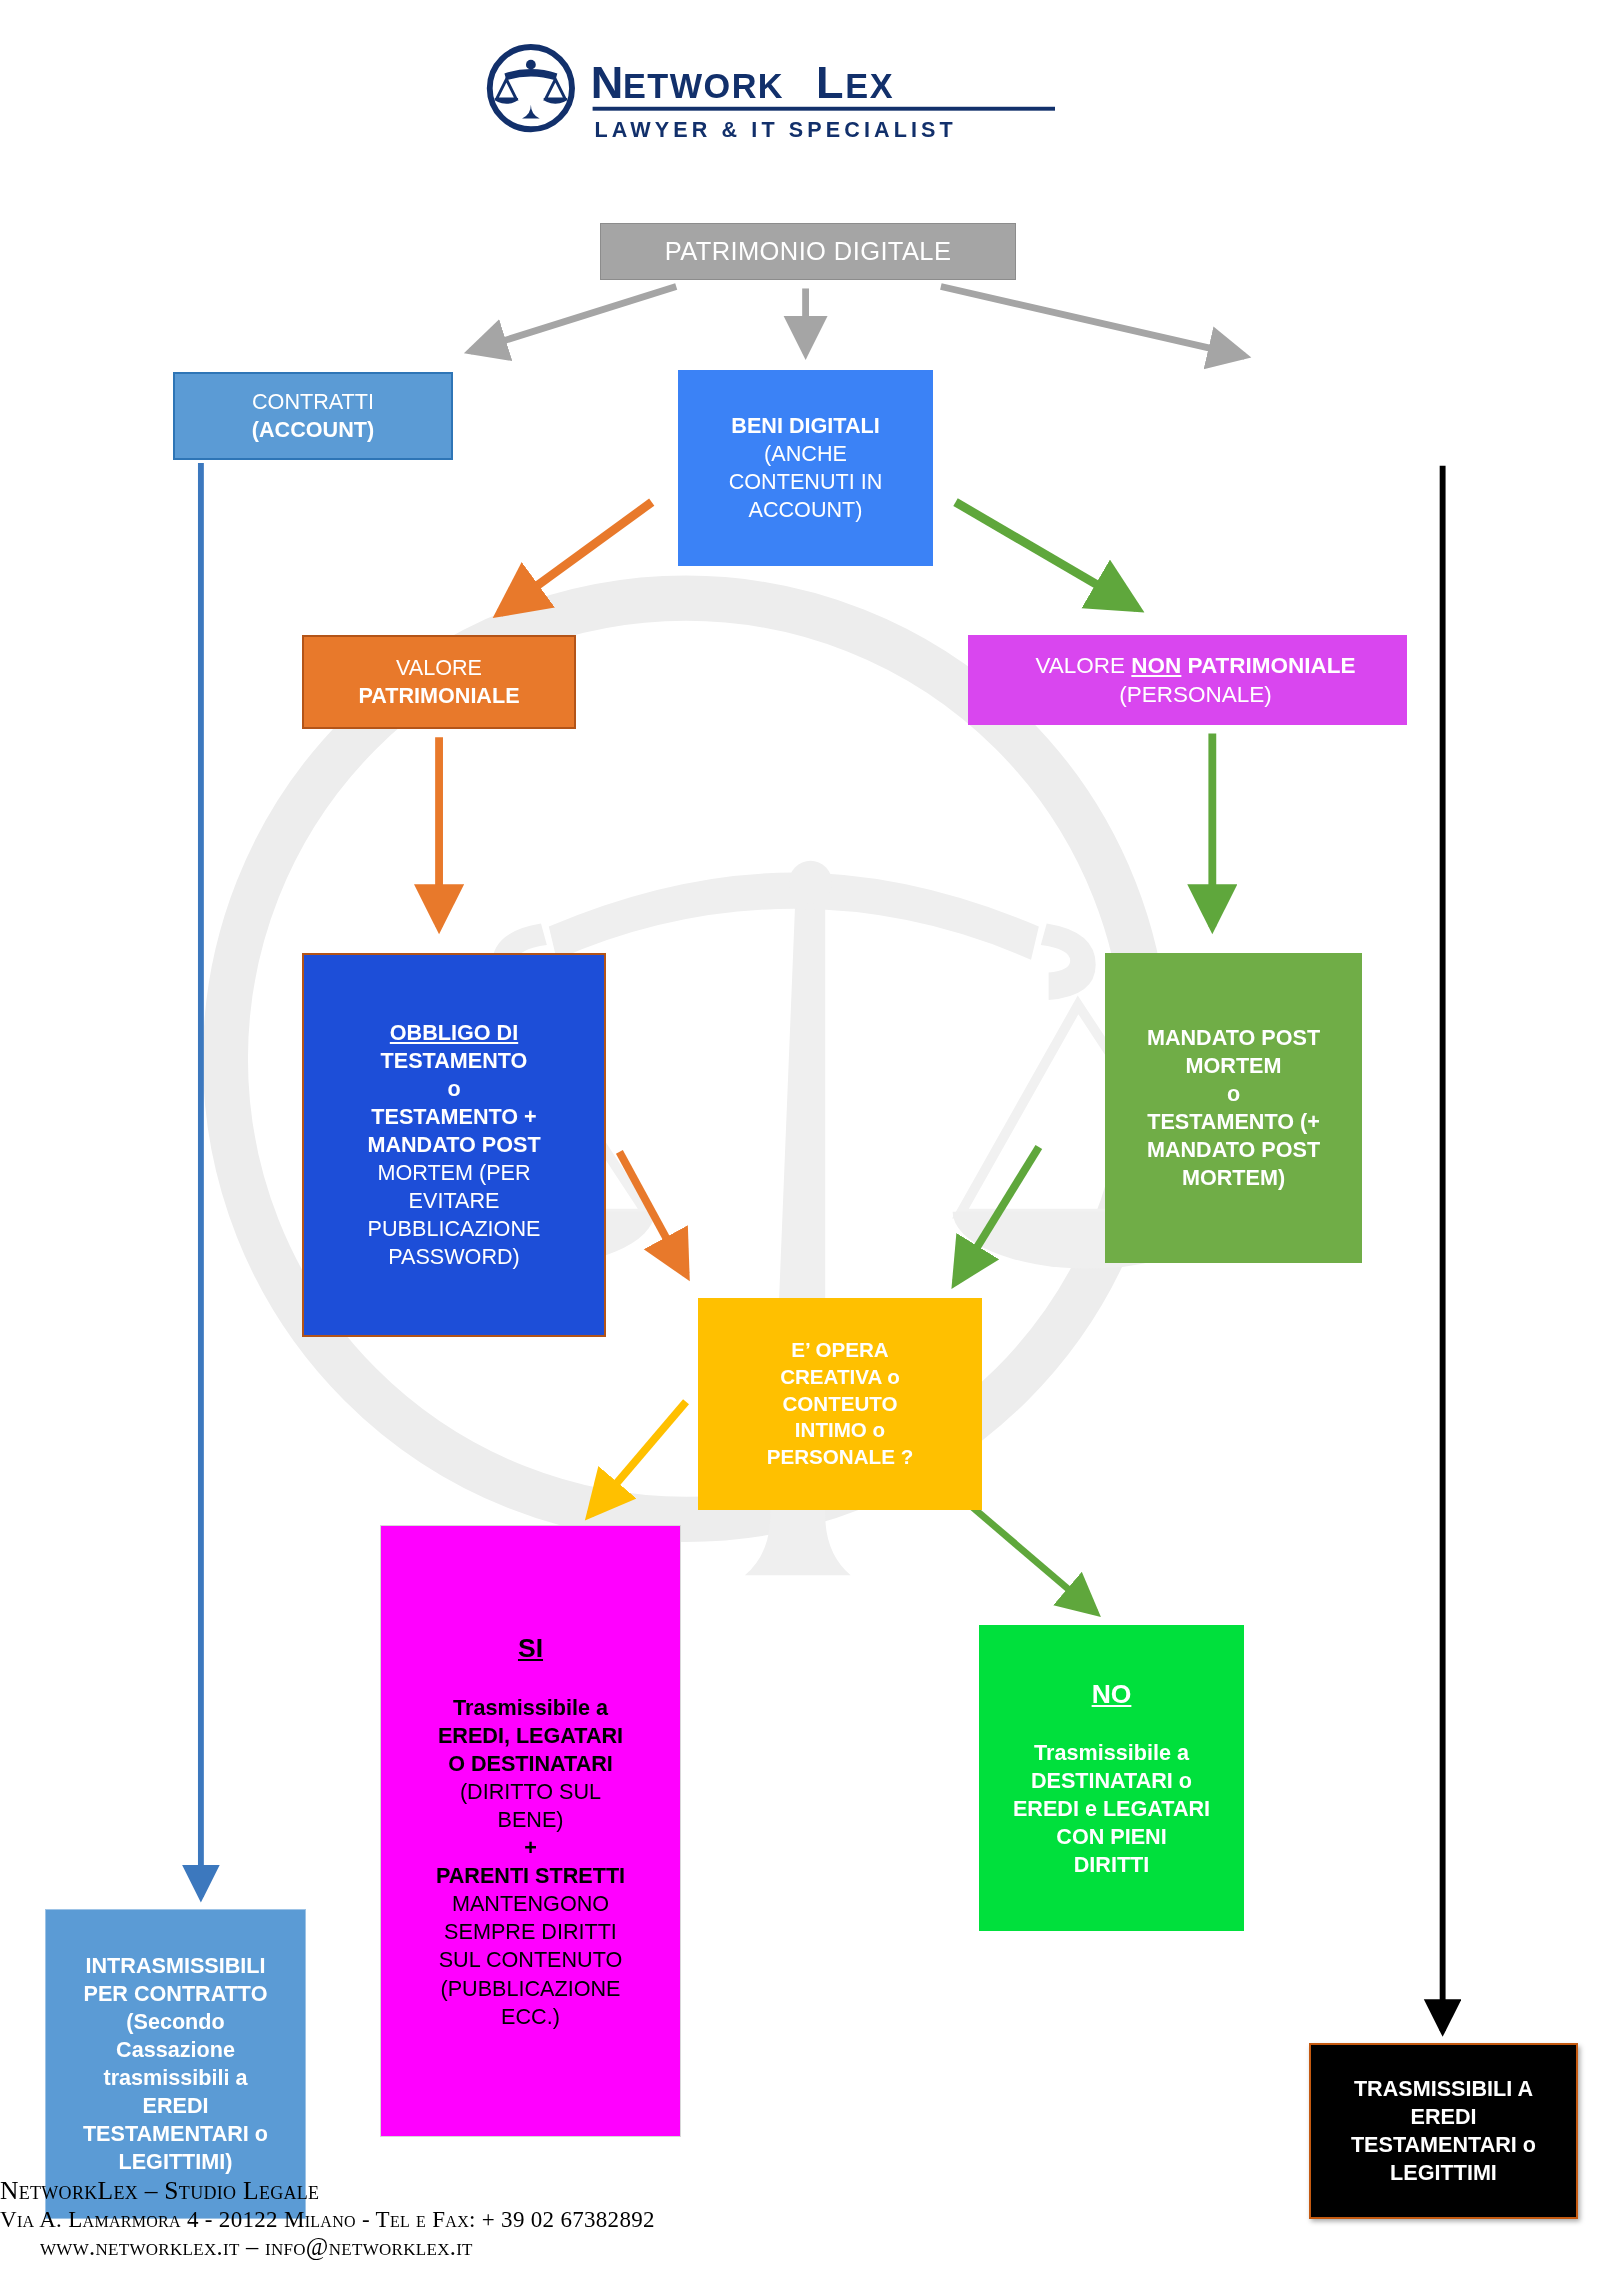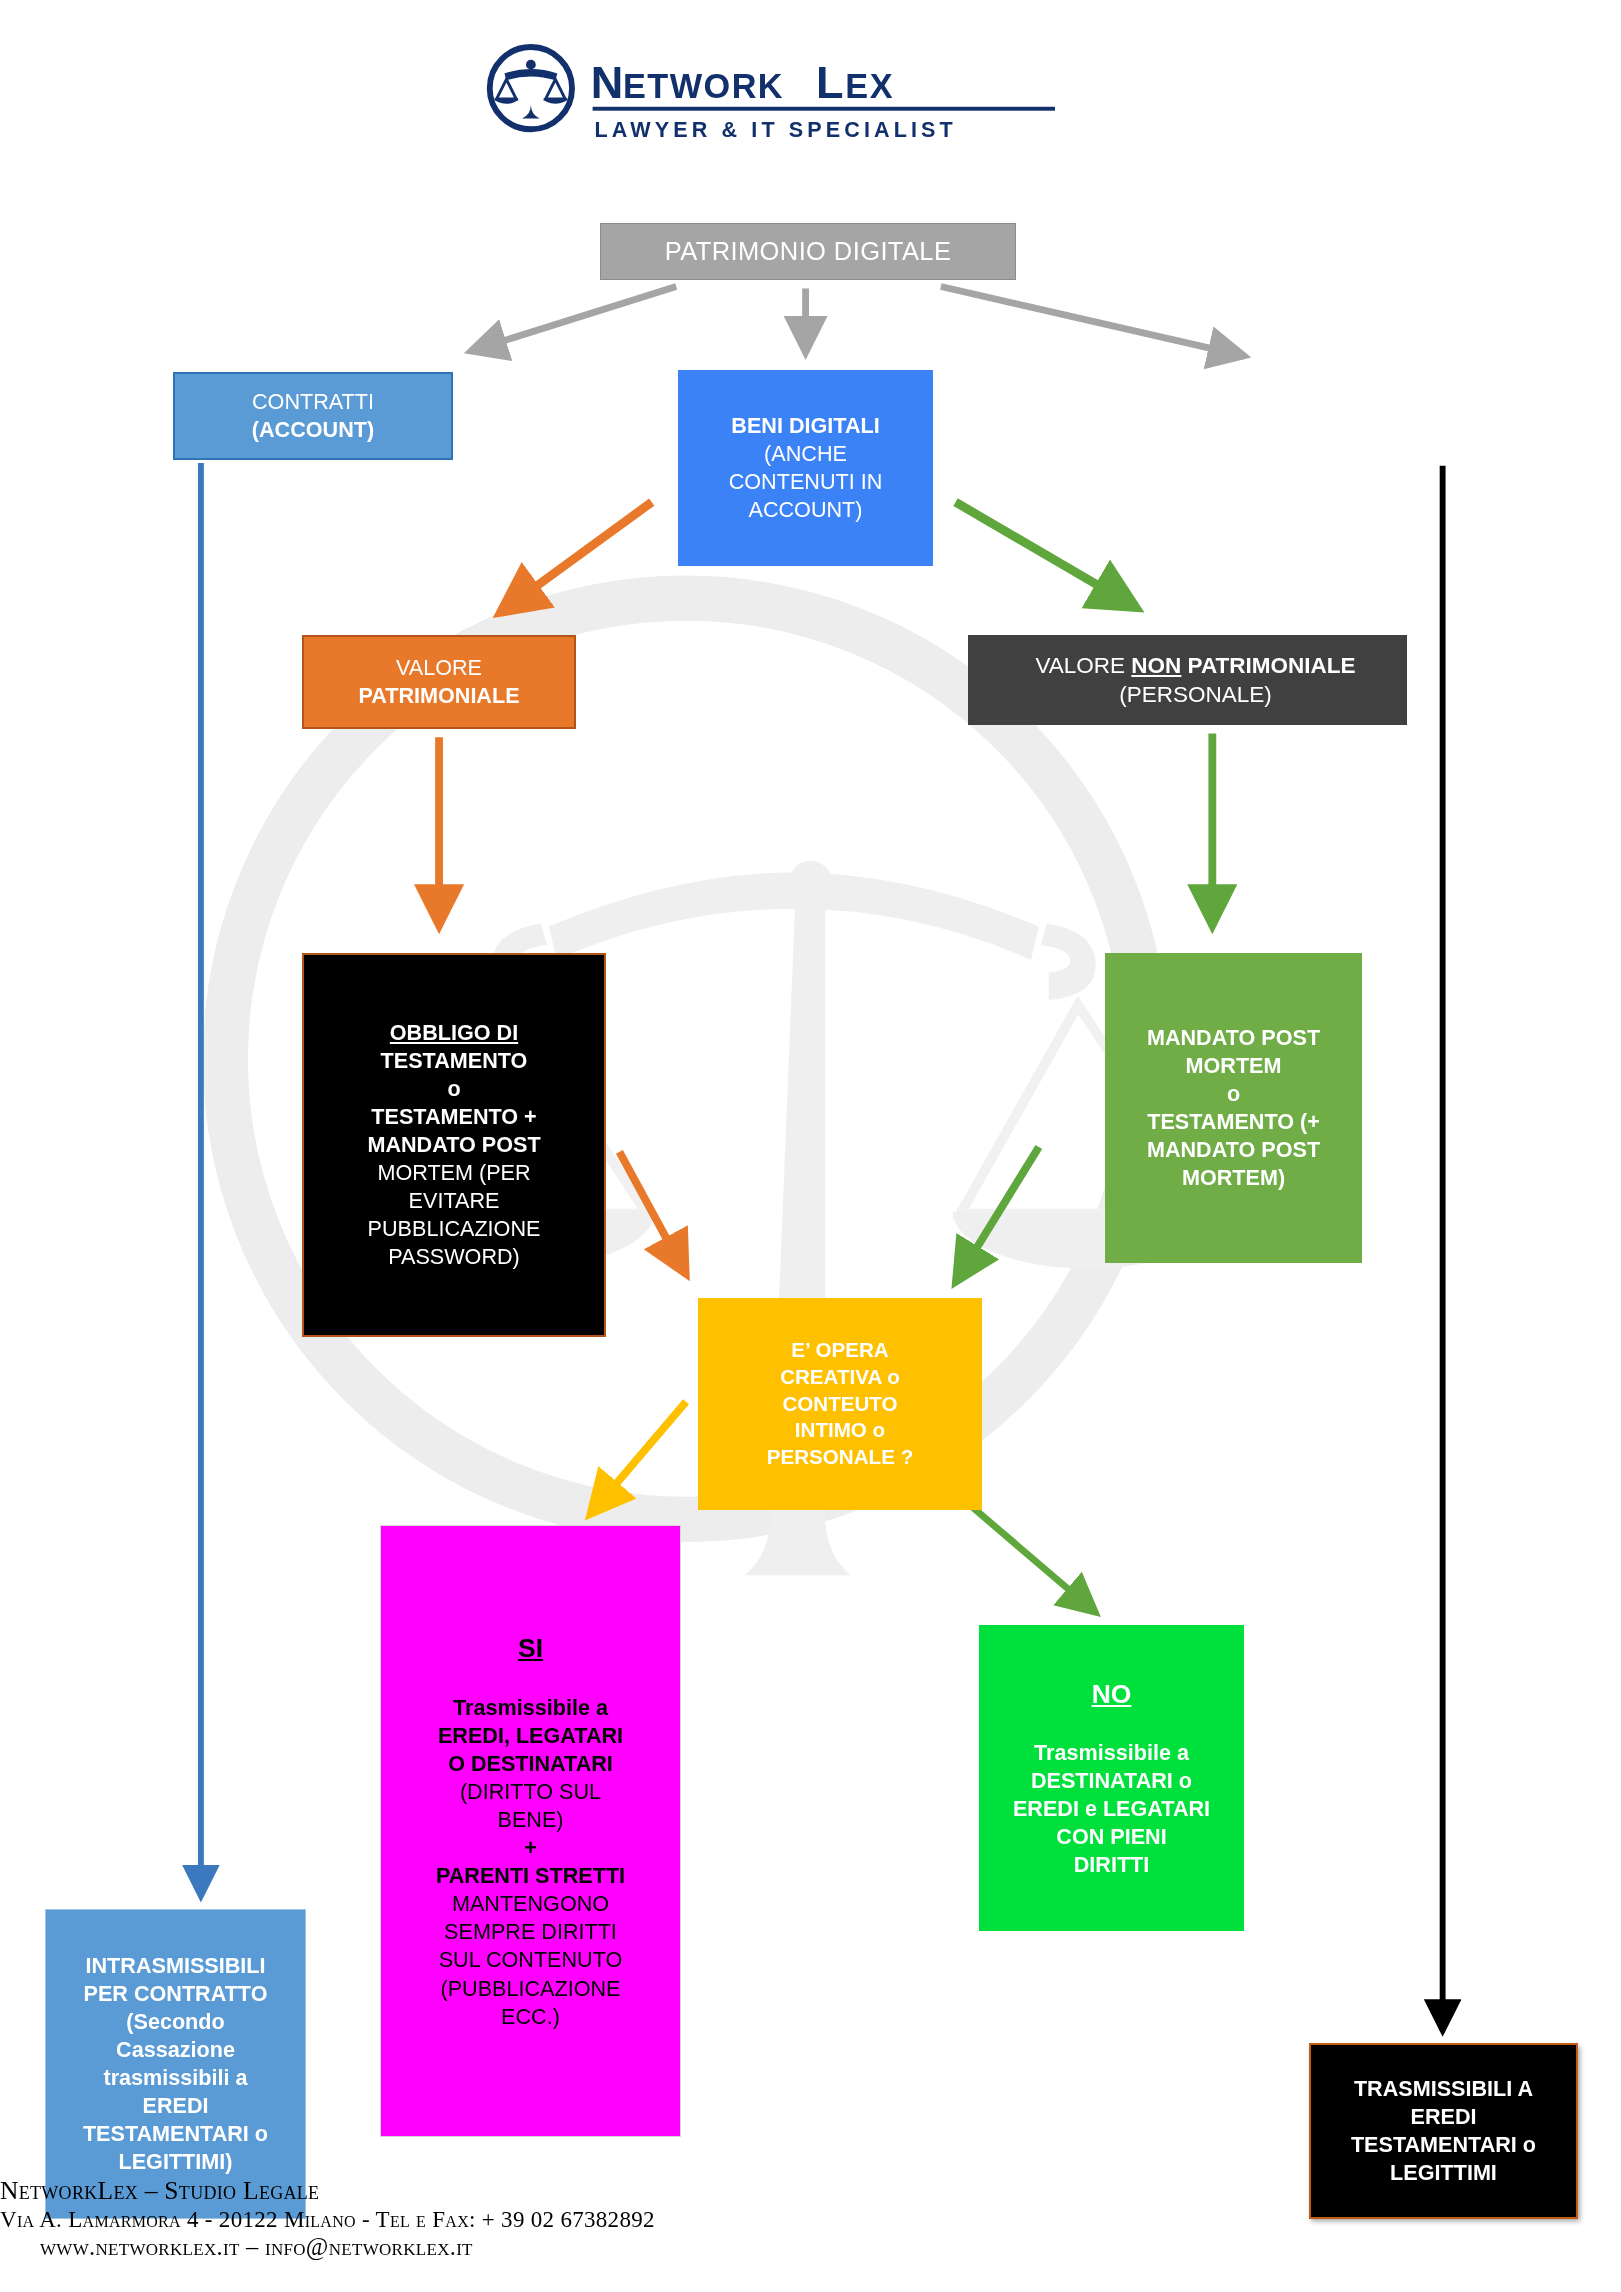--- a/index.html
+++ b/index.html
@@ -33,23 +33,23 @@
   #n-contratti{left:173px;top:372px;width:280px;height:88px;background:#5B9BD5;
       border:2px solid #2E75B6;color:#fff;font-size:21.6px;}
   #n-beni{left:678px;top:370px;width:255px;height:196px;background:#3b82f6;
       color:#fff;font-size:21.6px;}
   #n-supporti{left:1268px;top:377px;width:284px;height:86px;
       background:linear-gradient(#2b2b2b 0%,#000 45%,#000 100%);
       border:1px solid #000;color:#fff;font-size:20.6px;
       box-shadow:2px 2.9px 4.9px rgba(0,0,0,.35);}
   #n-valpat{left:302px;top:635px;width:274px;height:94px;background:#E8792B;
       border:2px solid #B35418;color:#fff;font-size:21.6px;}
-  #n-valnonpat{left:968px;top:635px;width:439px;height:90px;background:#404040;
+  #n-valnonpat{left:968px;top:635px;width:439px;height:90px;background:#d946ef;
       color:#fff;font-size:22.5px;padding-left:16px;}
-  #n-obbligo{left:302px;top:953px;width:304px;height:384px;background:#000000;
+  #n-obbligo{left:302px;top:953px;width:304px;height:384px;background:#1d4ed8;
       border:2px solid #B35418;color:#fff;font-size:21.6px;}
   #n-mandato{left:1105px;top:953px;width:257px;height:310px;background:#70AD47;
       color:#fff;font-size:21.6px;}
   #n-opera{left:698px;top:1298px;width:284px;height:212px;background:#FFC000;
       color:#fff;font-size:20.6px;}
   #n-si{left:380px;top:1525px;width:301px;height:612px;background:#FF00FF;
       border:1px solid #d7d7d7;color:#000;font-size:21.6px;}
   #n-no{left:979px;top:1625px;width:265px;height:306px;background:#00E03C;
       color:#fff;font-size:21.6px;}
   #n-intra{left:45px;top:1909px;width:261px;height:310px;background:#5B9BD5;

